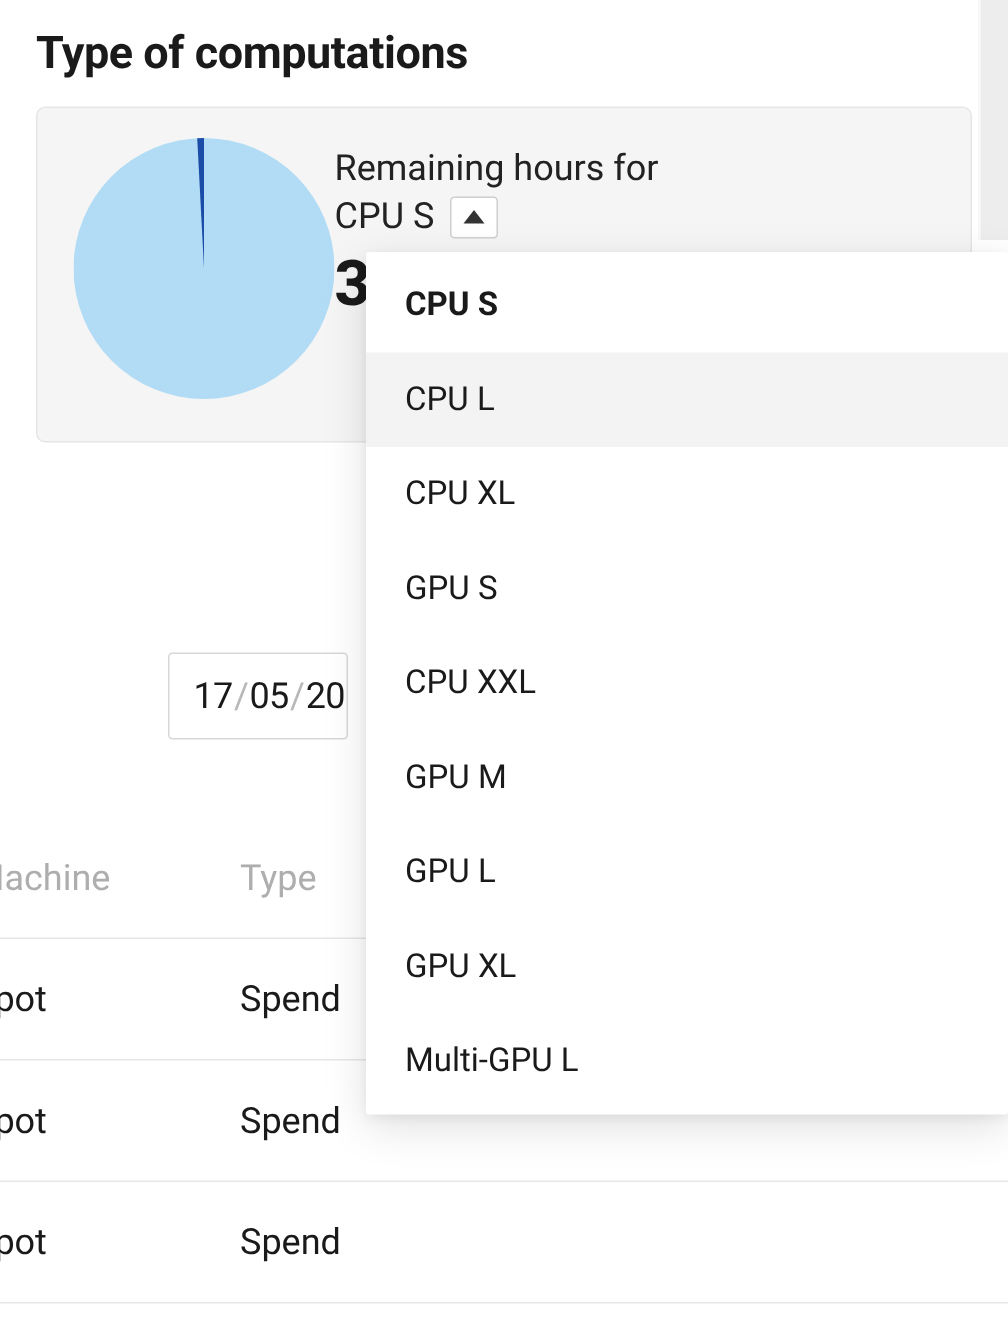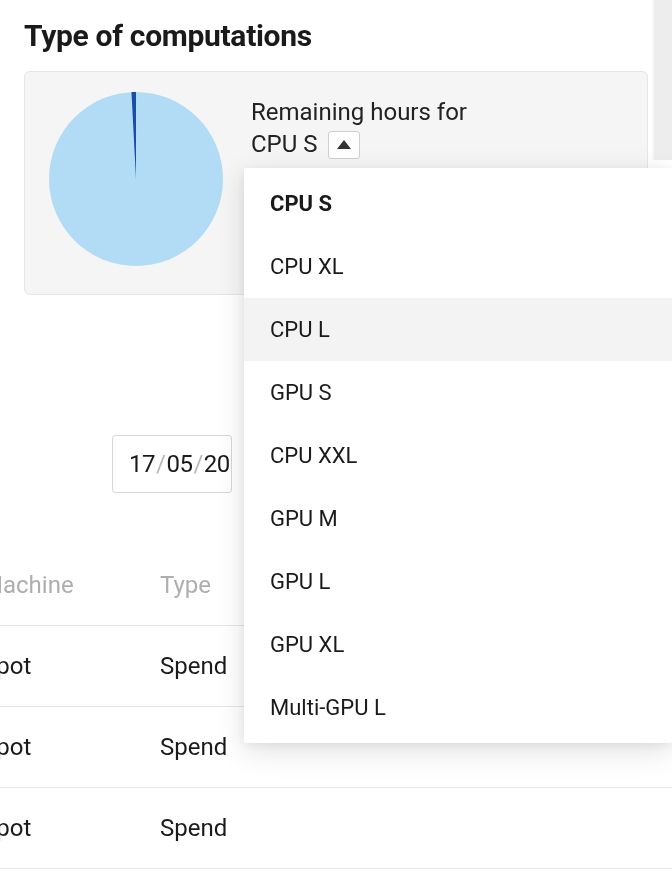--- a/index.html
+++ b/index.html
@@ -23,21 +23,20 @@
       letter-spacing: -0.3px;
     }
     .card {
       margin: 0 24px;
       background: #f5f5f5;
       border: 1px solid #e6e6e6;
       border-radius: 6px;
       padding: 20px 24px 28px 24px;
       display: flex;
       align-items: flex-start;
-      gap: 28px;
       position: relative;
     }
     .pie-wrap {
       width: 174px;
       height: 174px;
       flex: 0 0 auto;
       position: relative;
     }
     .pie-svg {
       width: 100%;
@@ -213,22 +212,22 @@
           <span class="caret-up"></span>
         </span>
       </div>
     </div>
     <div class="big-time">3226h 53m</div>
   </div>
 </div>
 
 <div class="dropdown" id="machine-dropdown">
     <div class="dropdown-item selected">CPU S</div>
+    <div class="dropdown-item hovered">CPU L</div>
     <div class="dropdown-item">CPU XL</div>
-    <div class="dropdown-item hovered">CPU L</div>
     <div class="dropdown-item">GPU S</div>
     <div class="dropdown-item">CPU XXL</div>
     <div class="dropdown-item">GPU M</div>
     <div class="dropdown-item">GPU L</div>
     <div class="dropdown-item">GPU XL</div>
     <div class="dropdown-item">Multi-GPU L</div>
   </div>
 
 <div class="below leftclip">
   <div class="date-input-row">

